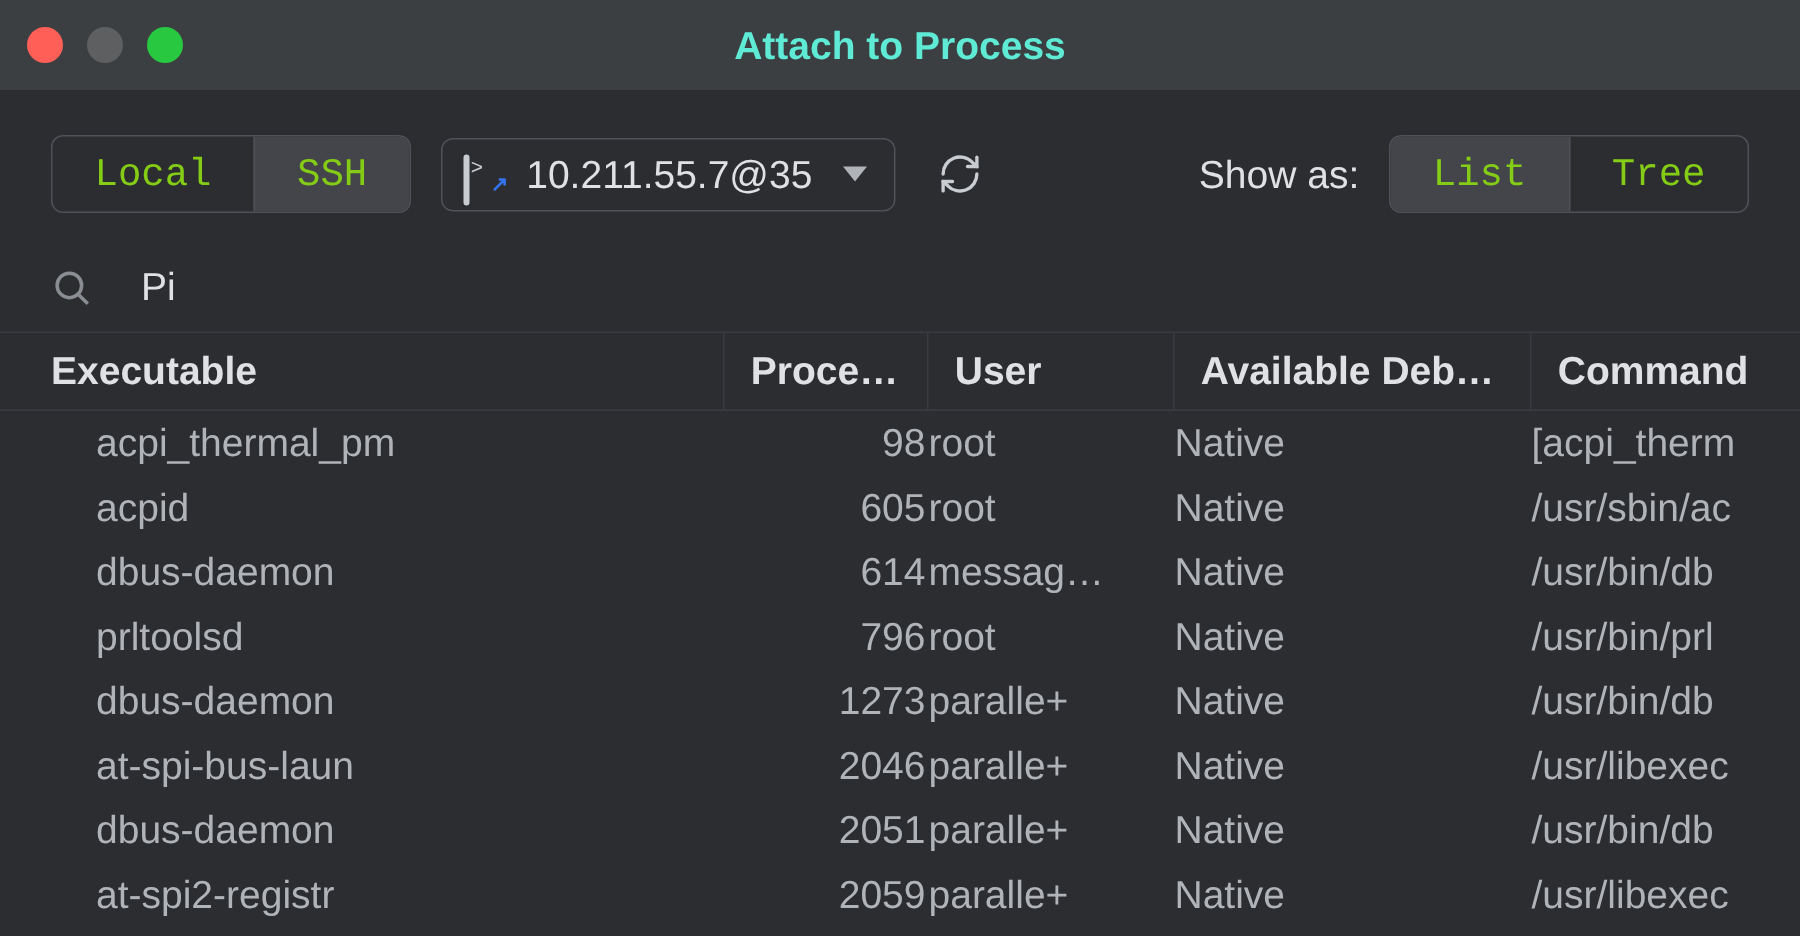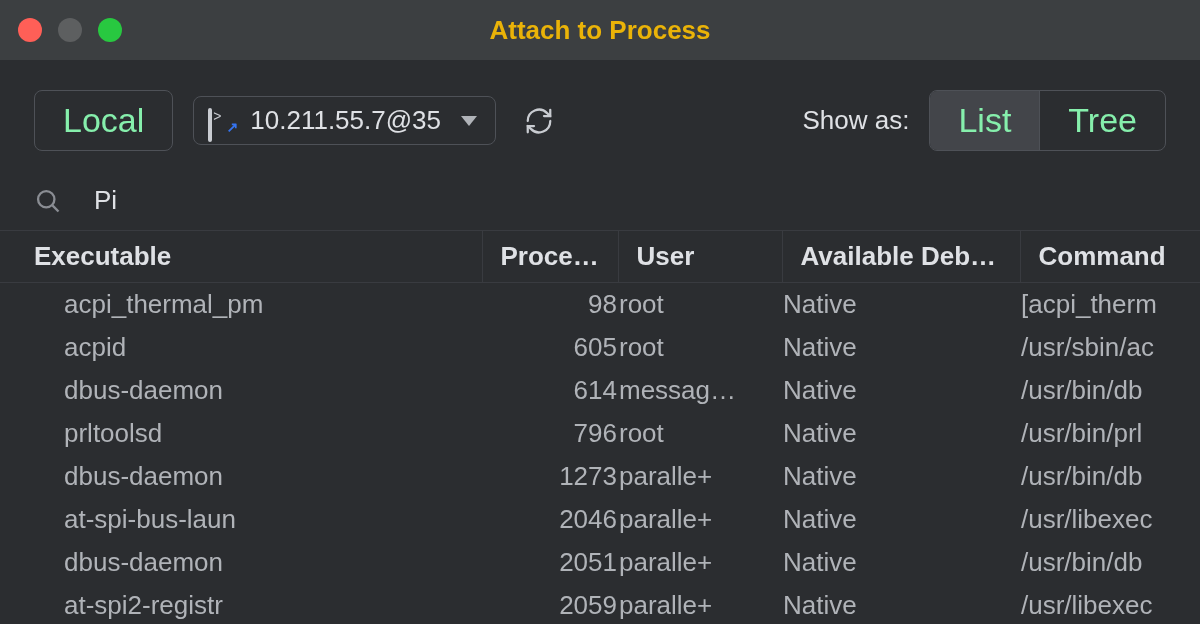--- a/index.html
+++ b/index.html
@@ -31,45 +31,45 @@
   }
   .tl-red { background: #ff5f57; }
   .tl-yellow { background: #5d5f60; }
   .tl-green { background: #28c840; }
   .window-title {
     position: absolute;
     left: 50%;
     transform: translateX(-50%);
     font-size: 26px;
     font-weight: 600;
-    color: #eab308;
+    color: #5eead4;
     white-space: nowrap;
   }
 
   .toolbar {
     display: flex;
     align-items: center;
     padding: 30px 34px 24px 34px;
     gap: 20px;
   }
 
   .seg {
     display: flex;
     border: 1px solid #4e5157;
     border-radius: 8px;
     overflow: hidden;
   }
   .seg button {
     background: transparent;
     border: none;
-    color: #86efac;
-    font-size: 34px;
+    color: #84cc16;
+    font-size: 26px;
     padding: 10px 28px;
     cursor: pointer;
-    font-family: Liberation Sans, sans-serif;
+    font-family: Liberation Mono, monospace;
   }
   .seg button + button { border-left: 1px solid #4e5157; }
   .seg button.active { background: #43454a; }
 
   .host-select {
     display: flex;
     align-items: center;
     border: 1px solid #4e5157;
     border-radius: 8px;
     padding: 8px 18px 8px 14px;
@@ -172,20 +172,21 @@
     <div class="traffic-light tl-red"></div>
     <div class="traffic-light tl-yellow"></div>
     <div class="traffic-light tl-green"></div>
   </div>
   <div class="window-title">Attach to Process</div>
 </div>
 
 <div class="toolbar">
   <div class="seg">
     <button>Local</button>
+    <button class="active">SSH</button>
   </div>
 
   <div class="host-select">
     <span class="term-icon">
       <span class="term-box"></span>
       <span class="term-arrow">↗</span>
     </span>
     <span>10.211.55.7@35</span>
     <span class="chev"></span>
   </div>

